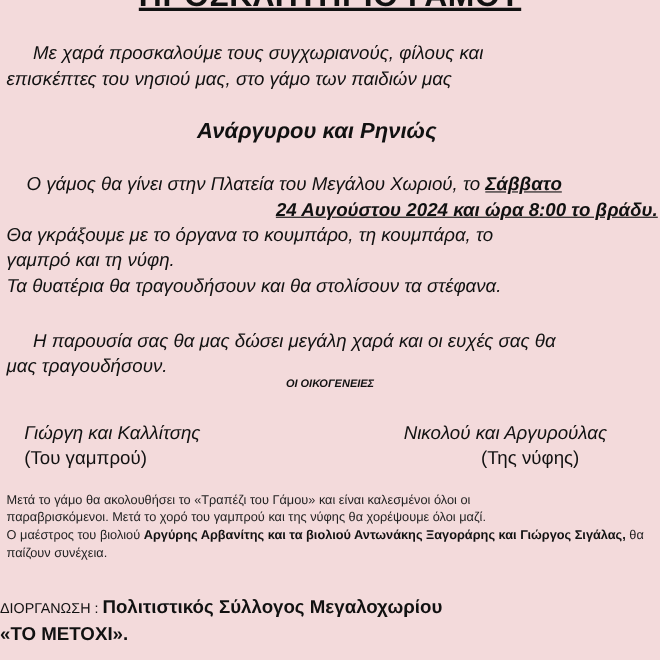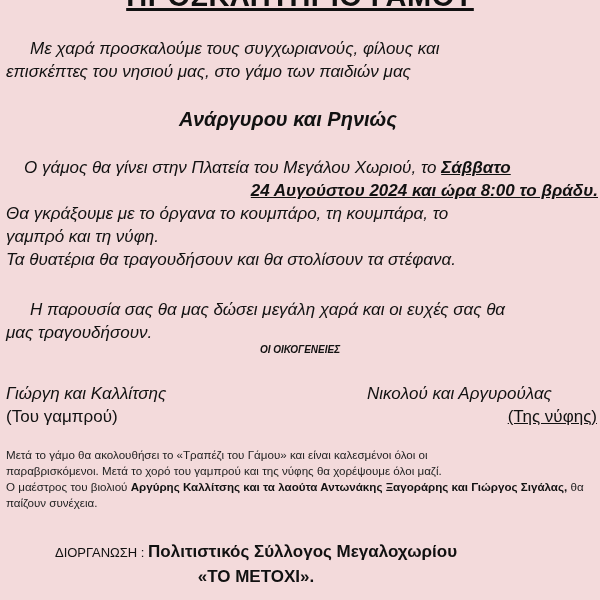--- a/index.html
+++ b/index.html
@@ -64,39 +64,39 @@
       font-weight: bold;
       font-style: italic;
     }
     .fam {
       position: absolute;
       top: 382px;
       font-size: 17px;
       line-height: 23px;
     }
     .fam .name { font-style: italic; }
-    .fam-left { left: 6px; }
+    .fam-left { left: 22px; }
     .fam-right { left: 356px; width: 230px; margin-left: 11px; }
-    .fam-right .rel { text-align: right; display: block; text-decoration: underline; }
+    .fam-right .rel { text-align: center; display: block; }
     .notes {
       position: absolute;
       top: 447px;
       left: 6px;
       width: 594px;
       font-size: 11.6px;
       line-height: 16px;
       color: #222;
     }
     .notes b { color: #111; }
     .org {
       position: absolute;
       top: 540px;
       left: 0;
       width: 512px;
-      text-align: center;
+      text-align: left;
       line-height: 24px;
     }
     .org .label { font-size: 13px; }
     .org .value { font-size: 17px; font-weight: bold; }
   </style>
 </head>
 <body>
 
 <div class="title">
   <span>ΠΡΟΣΚΛΗΤΗΡΙΟ ΓΑΜΟΥ</span>
@@ -132,19 +132,19 @@
 </div>
 
 <div class="fam fam-right">
   <div class="name">Νικολού και Αργυρούλας</div>
   <span class="rel">(Της νύφης)</span>
 </div>
 
 <div class="notes">
   <div>Μετά το γάμο θα ακολουθήσει το «Τραπέζι του Γάμου» και είναι καλεσμένοι όλοι οι</div>
   <div>παραβρισκόμενοι. Μετά το χορό του γαμπρού και της νύφης θα χορέψουμε όλοι μαζί.</div>
-  <div><span>Ο μαέστρος του βιολιού </span><b>Αργύρης Καλλίτσης και τα λαούτα Αντωνάκης Ξαγοράρης και Γιώργος Σιγάλας,</b><span> θα παίζουν  συνέχεια.</span></div>
+  <div><span>Ο μαέστρος του βιολιού </span><b>Αργύρης Αρβανίτης και τα βιολιού Αντωνάκης Ξαγοράρης και Γιώργος Σιγάλας,</b><span> θα παίζουν  συνέχεια.</span></div>
 </div>
 
 <div class="org">
   <div><span class="label">ΔΙΟΡΓΑΝΩΣΗ : </span><span class="value">Πολιτιστικός Σύλλογος Μεγαλοχωρίου</span></div>
   <div class="value">«ΤΟ ΜΕΤΟΧΙ».</div>
 </div>
 
 </body></html>

